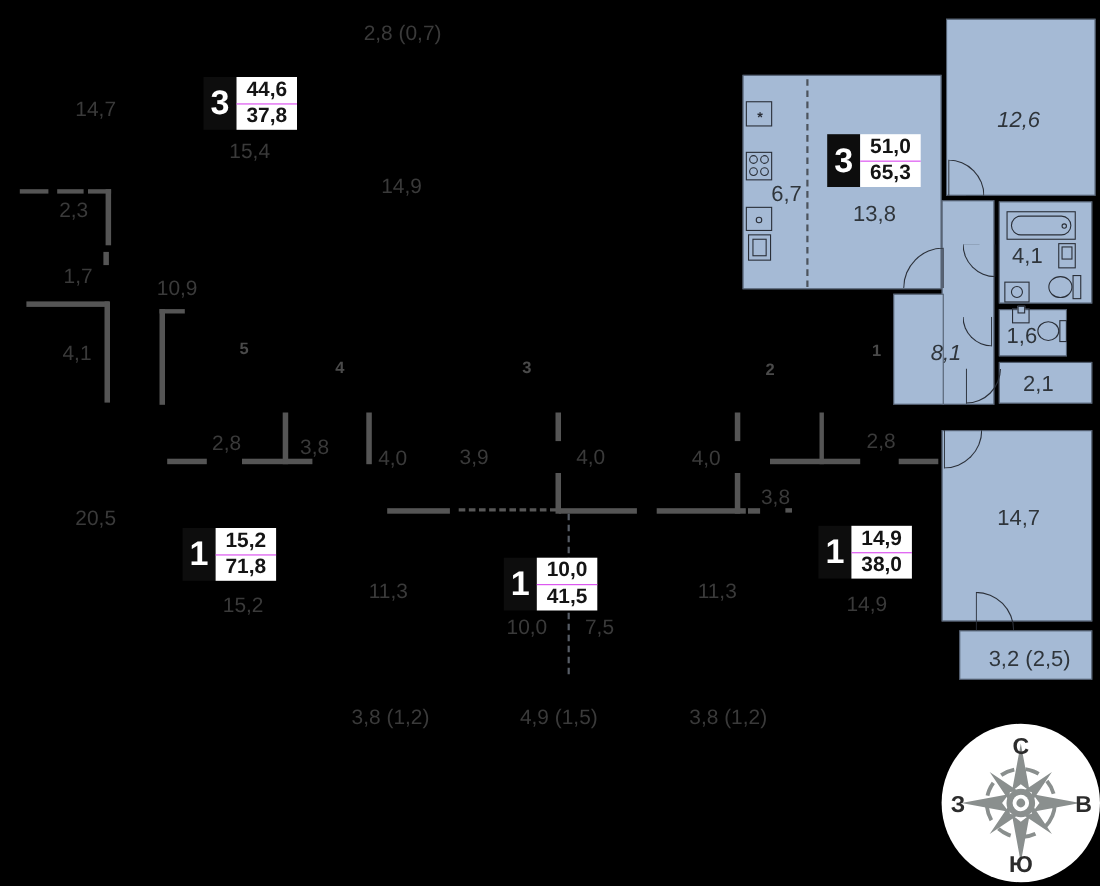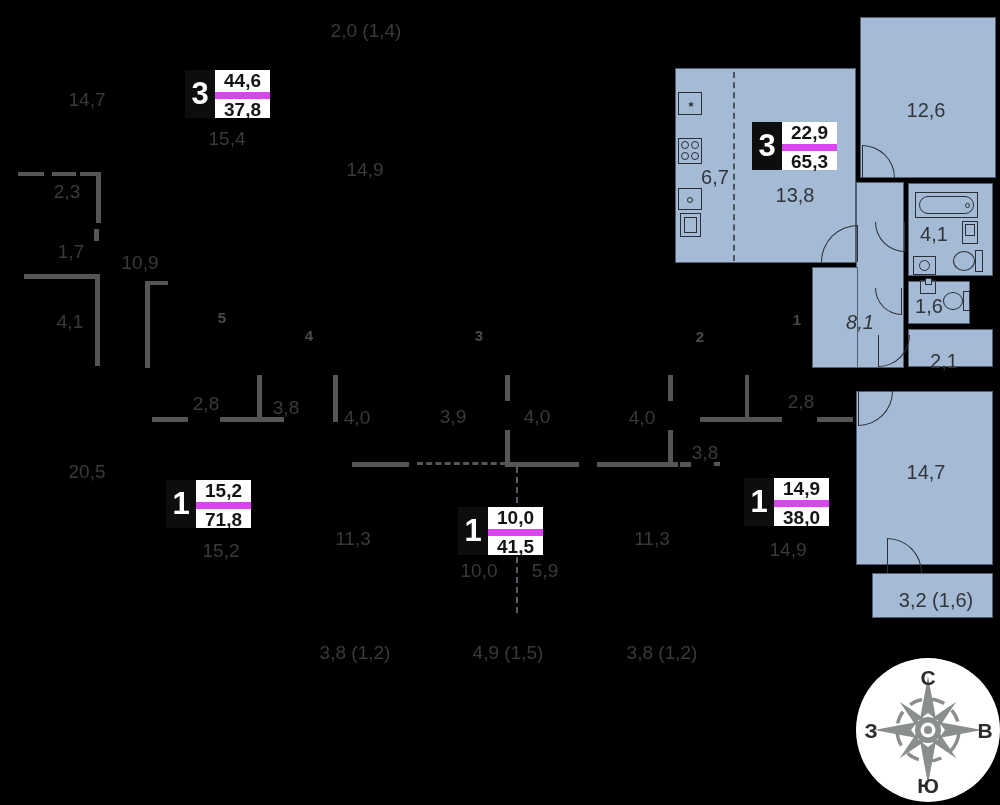--- a/index.html
+++ b/index.html
@@ -18,21 +18,21 @@
   .rlbl{position:absolute;transform:translate(-50%,-50%);white-space:nowrap;
        font-size:20px;color:#2f353b;font-weight:400;}
   .unum{position:absolute;transform:translate(-50%,-50%);font-size:15px;color:#4a4a4a;font-weight:700;}
   
   .badge{position:absolute;display:flex;height:48px;}
   .badge-rooms{width:30px;background:#0d0d0d;color:#fff;font-weight:700;font-size:31px;
        display:flex;align-items:center;justify-content:center;}
   .badge-areas{width:55px;background:#fff;display:flex;flex-direction:column;}
   .badge-areas div{flex:1;display:flex;align-items:center;justify-content:center;
        font-weight:700;font-size:19px;color:#141414;}
-  .badge-areas div:first-child{border-bottom:7px solid #d946ef;text-align:center;}
+  .badge-areas div:first-child{border-bottom:1px solid #d946ef;text-align:center;}
   
   .arc{position:absolute;box-sizing:border-box;}
   .arc.tl{border-top-left-radius:100% 100%;border-top:1.6px solid #2a2f38;
           border-left:1.6px solid #2a2f38;border-right:1.6px solid #2a2f38;}
   .arc.tr{border-top-right-radius:100% 100%;border-top:1.6px solid #2a2f38;
           border-right:1.6px solid #2a2f38;border-left:1.6px solid #2a2f38;}
   .arc.bl{border-bottom-left-radius:100% 100%;border-bottom:1.6px solid #2a2f38;
           border-left:1.6px solid #2a2f38;border-right:1.6px solid #2a2f38;}
   .arc.br{border-bottom-right-radius:100% 100%;border-bottom:1.6px solid #2a2f38;
           border-right:1.6px solid #2a2f38;border-left:1.6px solid #2a2f38;}
@@ -135,21 +135,21 @@
   <div class="badge" style="left:185px;top:70px;">
     <div class="badge-rooms">3</div>
     <div class="badge-areas">
       <div>44,6</div>
       <div>37,8</div>
     </div>
   </div>
   <div class="badge" style="left:752px;top:122px;">
     <div class="badge-rooms">3</div>
     <div class="badge-areas">
-      <div>22,9</div>
+      <div>51,0</div>
       <div>65,3</div>
     </div>
   </div>
   <div class="badge" style="left:166px;top:480px;">
     <div class="badge-rooms">1</div>
     <div class="badge-areas">
       <div>15,2</div>
       <div>71,8</div>
     </div>
   </div>
@@ -161,56 +161,56 @@
     </div>
   </div>
   <div class="badge" style="left:744px;top:478px;">
     <div class="badge-rooms">1</div>
     <div class="badge-areas">
       <div>14,9</div>
       <div>38,0</div>
     </div>
   </div>
 
-  <span class="lbl" style="left:366px;top:31px;">2,0 (1,4)</span>
+  <span class="lbl" style="left:366px;top:31px;">2,8 (0,7)</span>
   <span class="lbl" style="left:87px;top:100px;">14,7</span>
   <span class="lbl" style="left:227px;top:139px;">15,4</span>
   <span class="lbl" style="left:365px;top:170px;">14,9</span>
   <span class="lbl" style="left:67px;top:192px;">2,3</span>
   <span class="lbl" style="left:71px;top:252px;">1,7</span>
-  <span class="lbl" style="left:140px;top:263px;">10,9</span>
+  <span class="lbl" style="left:161px;top:263px;">10,9</span>
   <span class="lbl" style="left:70px;top:322px;">4,1</span>
   <span class="lbl" style="left:87px;top:472px;">20,5</span>
   <span class="lbl" style="left:206px;top:404px;">2,8</span>
   <span class="lbl" style="left:286px;top:408px;">3,8</span>
   <span class="lbl" style="left:357px;top:418px;">4,0</span>
-  <span class="lbl" style="left:453px;top:417px;">3,9</span>
+  <span class="lbl" style="left:431px;top:417px;">3,9</span>
   <span class="lbl" style="left:537px;top:417px;">4,0</span>
   <span class="lbl" style="left:642px;top:418px;">4,0</span>
   <span class="lbl" style="left:801px;top:402px;">2,8</span>
   <span class="lbl" style="left:705px;top:453px;">3,8</span>
   <span class="lbl" style="left:221px;top:551px;">15,2</span>
   <span class="lbl" style="left:353px;top:539px;">11,3</span>
   <span class="lbl" style="left:479px;top:571px;">10,0</span>
-  <span class="lbl" style="left:545px;top:571px;">5,9</span>
+  <span class="lbl" style="left:545px;top:571px;">7,5</span>
   <span class="lbl" style="left:652px;top:539px;">11,3</span>
   <span class="lbl" style="left:788px;top:550px;">14,9</span>
   <span class="lbl" style="left:355px;top:653px;">3,8 (1,2)</span>
   <span class="lbl" style="left:508px;top:653px;">4,9 (1,5)</span>
   <span class="lbl" style="left:662px;top:653px;">3,8 (1,2)</span>
 
   <span class="rlbl" style="left:715px;top:177px;">6,7</span>
   <span class="rlbl" style="left:795px;top:195px;">13,8</span>
-  <span class="rlbl" style="left:926px;top:110px;">12,6</span>
+  <span class="rlbl" style="left:926px;top:110px;font-style:italic;">12,6</span>
   <span class="rlbl" style="left:934px;top:234px;">4,1</span>
   <span class="rlbl" style="left:929px;top:306px;">1,6</span>
-  <span class="rlbl" style="left:944px;top:361px;">2,1</span>
+  <span class="rlbl" style="left:944px;top:350px;">2,1</span>
   <span class="rlbl" style="left:860px;top:322px;font-style:italic;">8,1</span>
   <span class="rlbl" style="left:926px;top:472px;">14,7</span>
-  <span class="rlbl" style="left:936px;top:600px;">3,2 (1,6)</span>
+  <span class="rlbl" style="left:936px;top:600px;">3,2 (2,5)</span>
 
   <span class="unum" style="left:222px;top:317px;">5</span>
   <span class="unum" style="left:309px;top:335px;">4</span>
   <span class="unum" style="left:479px;top:335px;">3</span>
   <span class="unum" style="left:700px;top:336px;">2</span>
   <span class="unum" style="left:797px;top:319px;">1</span>
 
   <svg width="146" height="148" viewBox="0 0 146 148" style="position:absolute;left:855px;top:657px;">
     <circle cx="73" cy="73" r="72" fill="#ffffff"></circle>
     <g fill="#8a8f8e">

